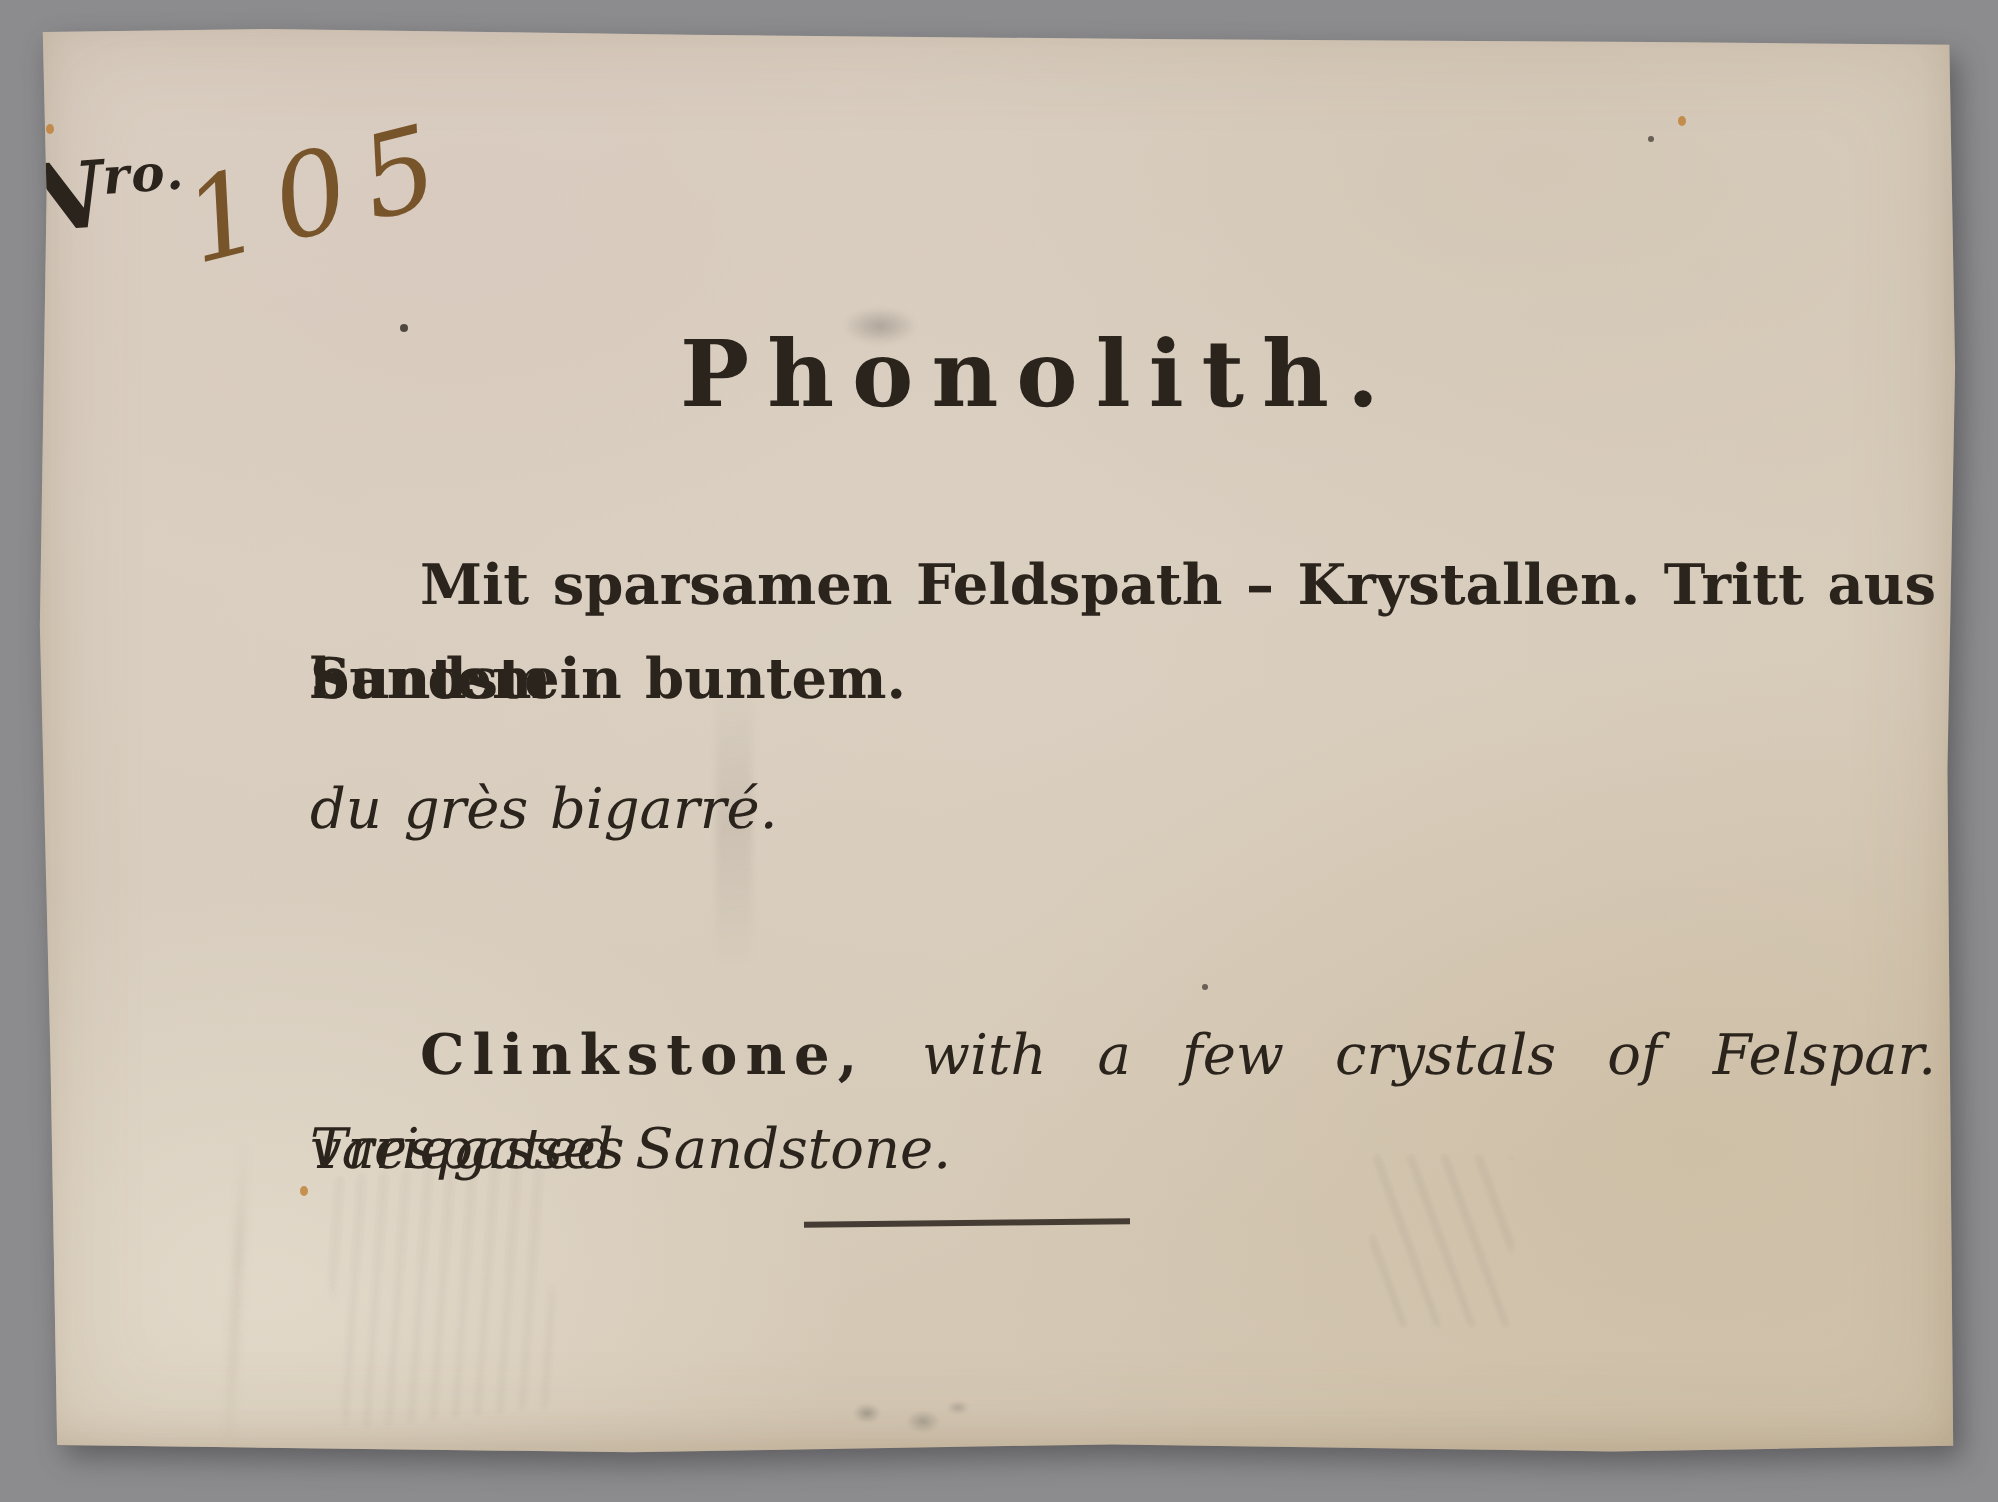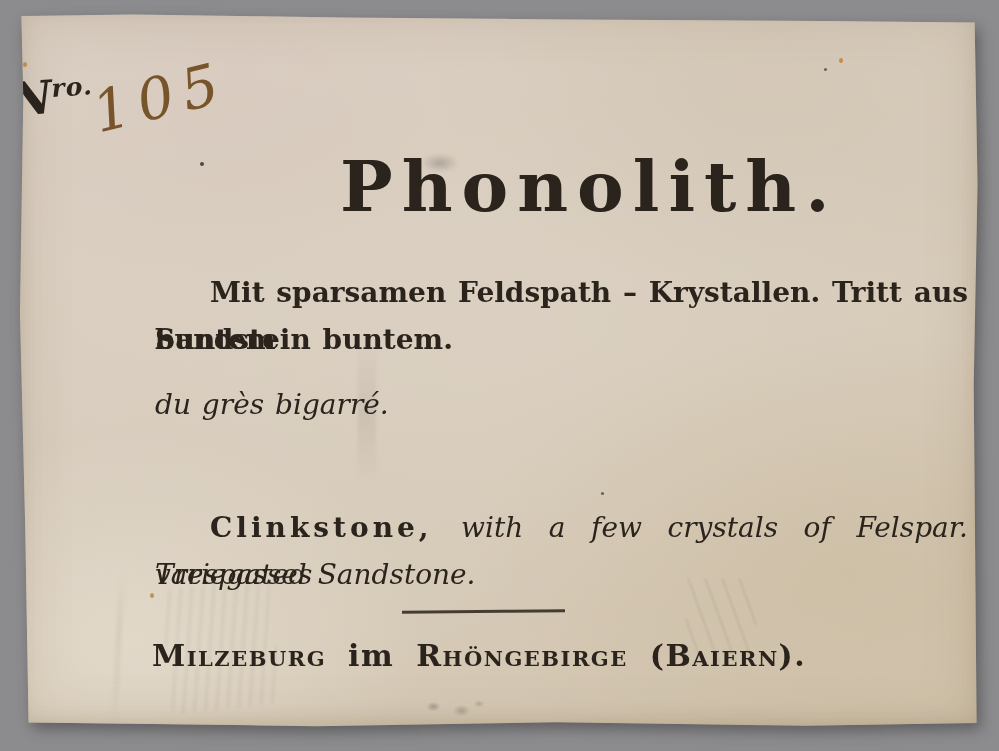--- a/index.html
+++ b/index.html
@@ -83,21 +83,21 @@
   .nro .sup { font-size: 25px; vertical-align: 16px; letter-spacing: 1px; }
   .handwritten {
     position: absolute; left: 74px; top: 52px;
     font-size: 57px; font-style: italic;
     color: var(--hand, #6f4a1e);
     transform: rotate(-14deg); letter-spacing: 9px;
     opacity: 0.92; white-space: nowrap;
   }
   .title {
     position: absolute; left: 322px; top: 140px; margin: 0;
-    font-size: 70px; line-height: 70px; font-weight: bold;
+    font-size: 46px; line-height: 70px; font-weight: bold;
     letter-spacing: 9px; white-space: nowrap;
   }
   .para { position: absolute; left: 92px; width: 858px; font-size: 28px; }
   .pline { line-height: 47px; height: 47px; overflow: visible; margin-left: 45px; }
   .pline.first { text-indent: 55px; text-align: justify; text-align-last: justify; }
   .para-german { top: 257px; }
   .para-french { top: 369px; }
   .para-english { top: 492px; }
   .para-german .rest, .para-german .rest2 { font-weight: 600; word-spacing: 2px; }
   .lead { font-weight: 600; letter-spacing: 4px; font-style: normal; }
@@ -152,17 +152,16 @@
         <div class="pline"><span class="rest2">du grès bigarré.</span></div>
       </div>
 
       <div class="para para-english">
         <div class="pline first"><span class="lead">Clinkstone, </span><span class="rest">with a few crystals of Felspar. Trespasses</span></div>
         <div class="pline"><span class="rest2">variegated Sandstone.</span></div>
       </div>
 
       <div class="divider"></div>
 
-      <div class="location"><span class="sc">Milzeburg</span> <span>im</span> <span class="sc">Rhöngebirge</span> <span class="sc">(Baiern).</span></div>
 
     </div>
   </div>
 </div>
 
 </body></html>

